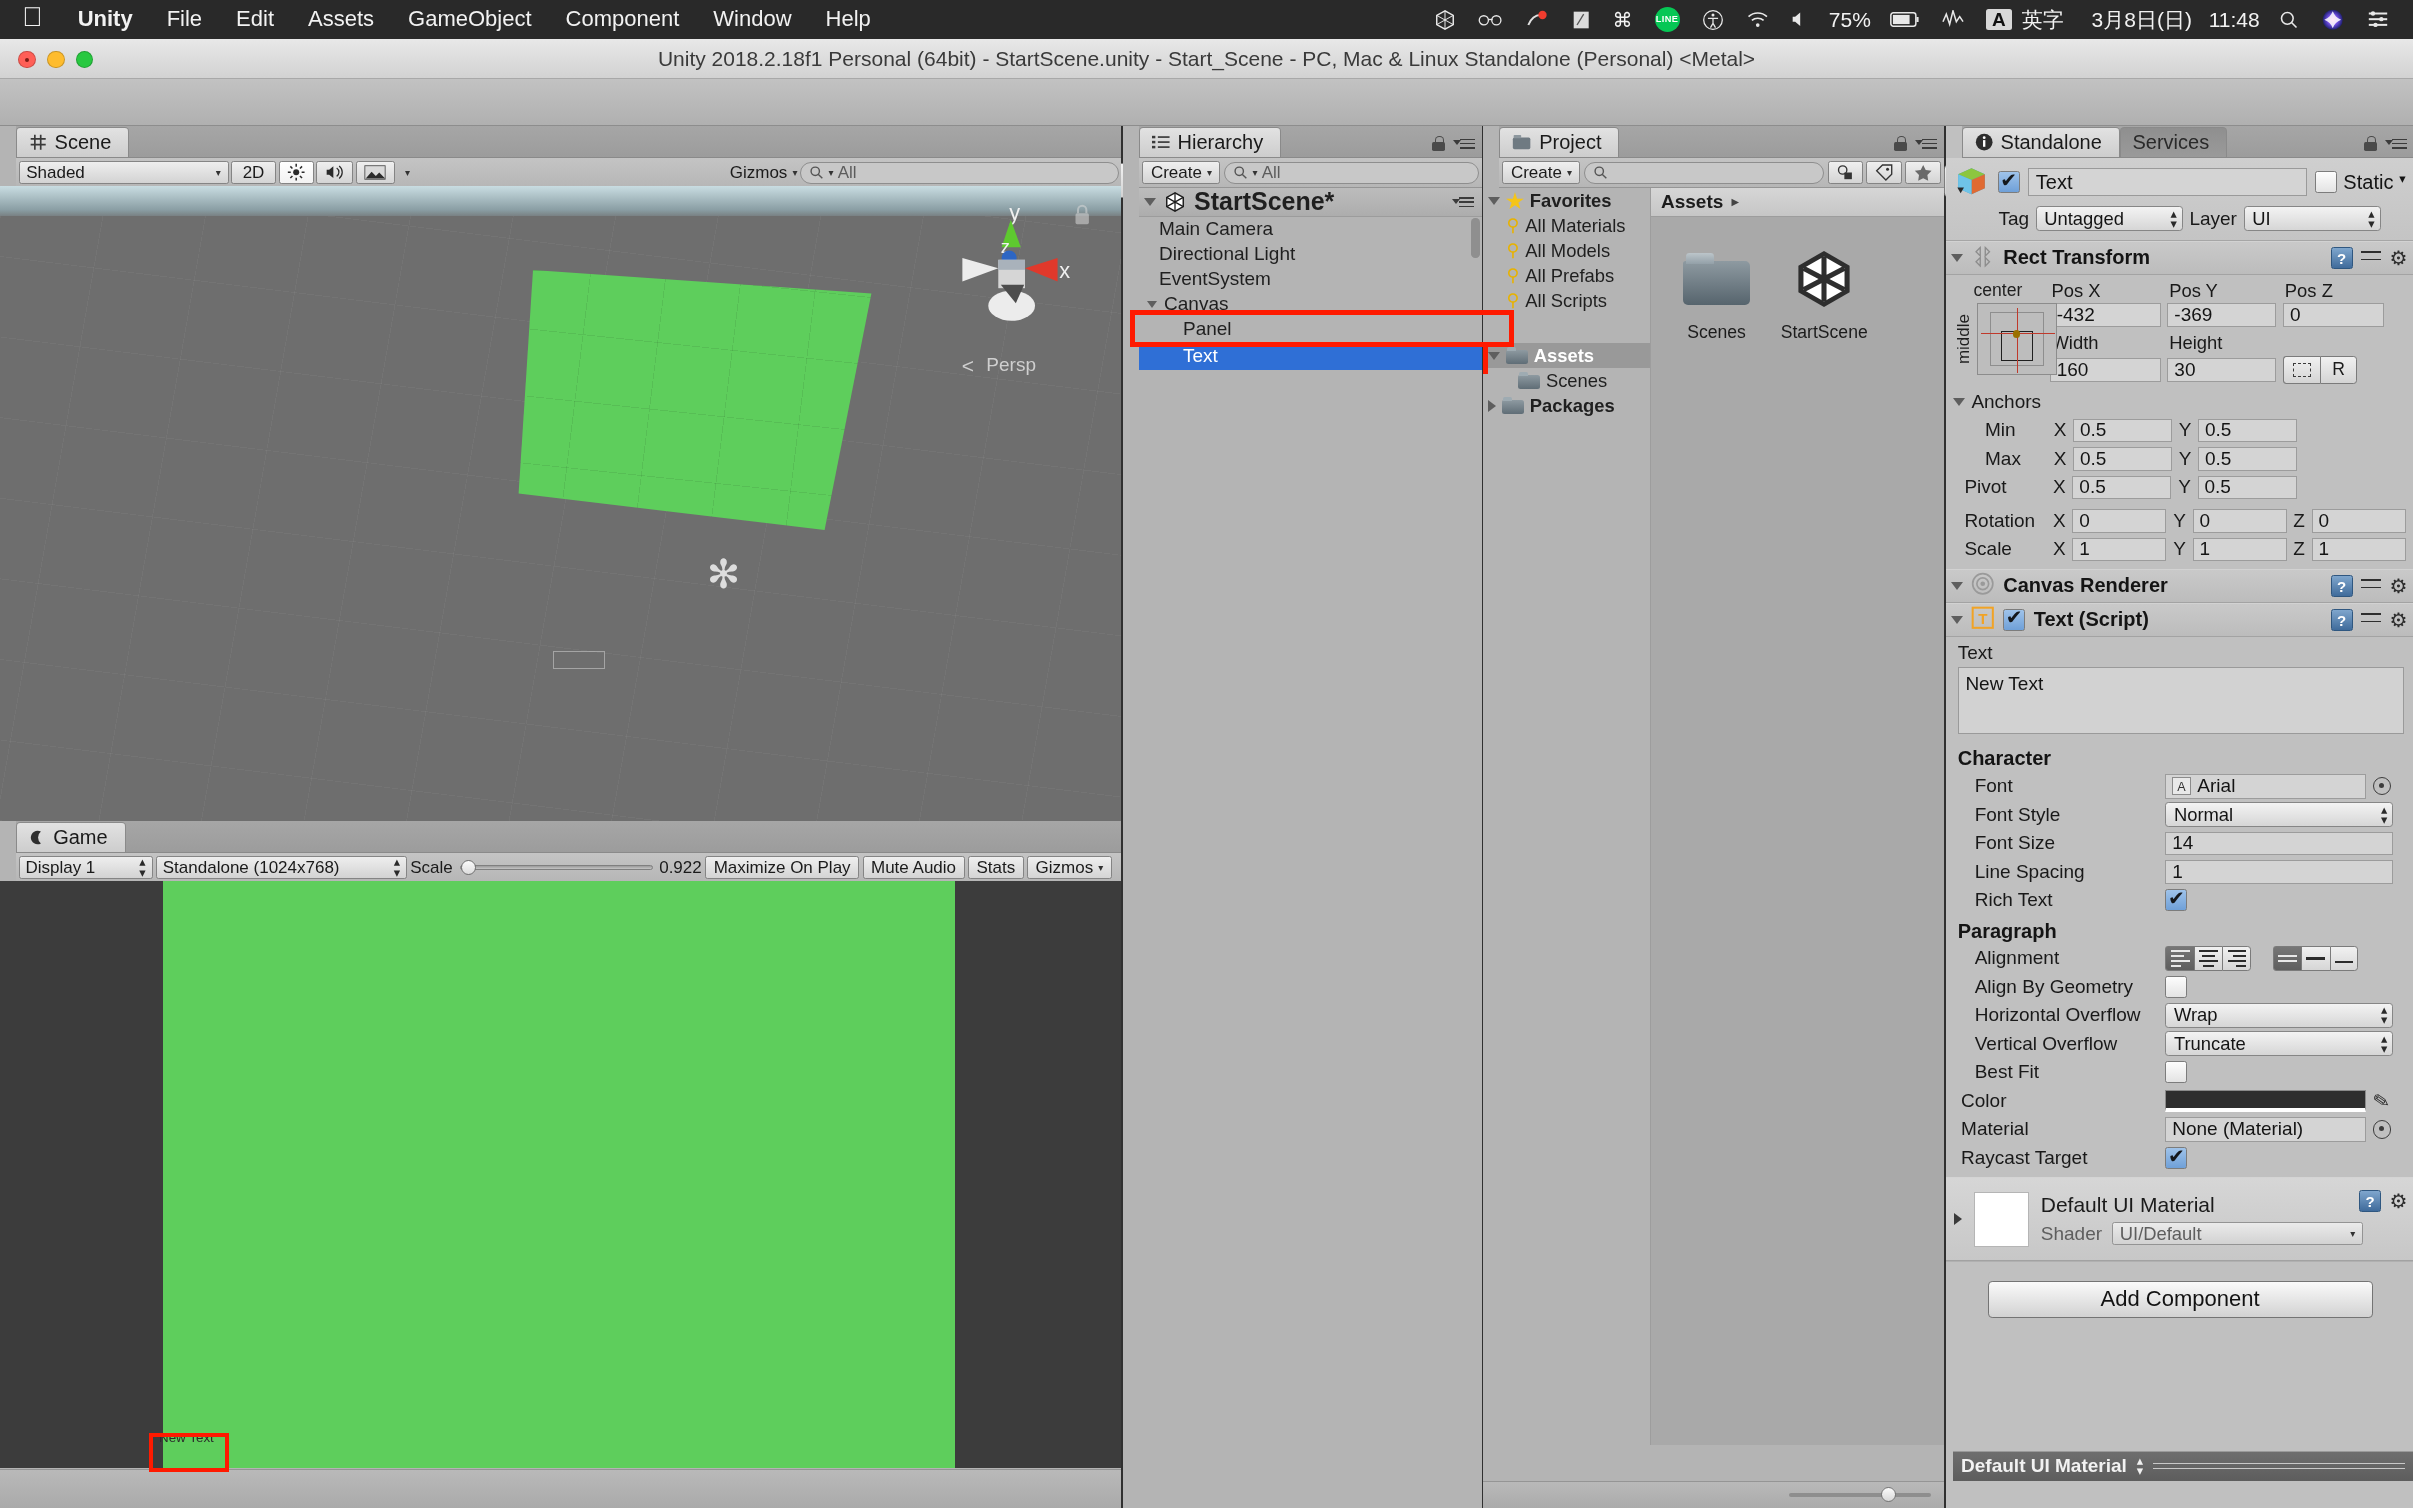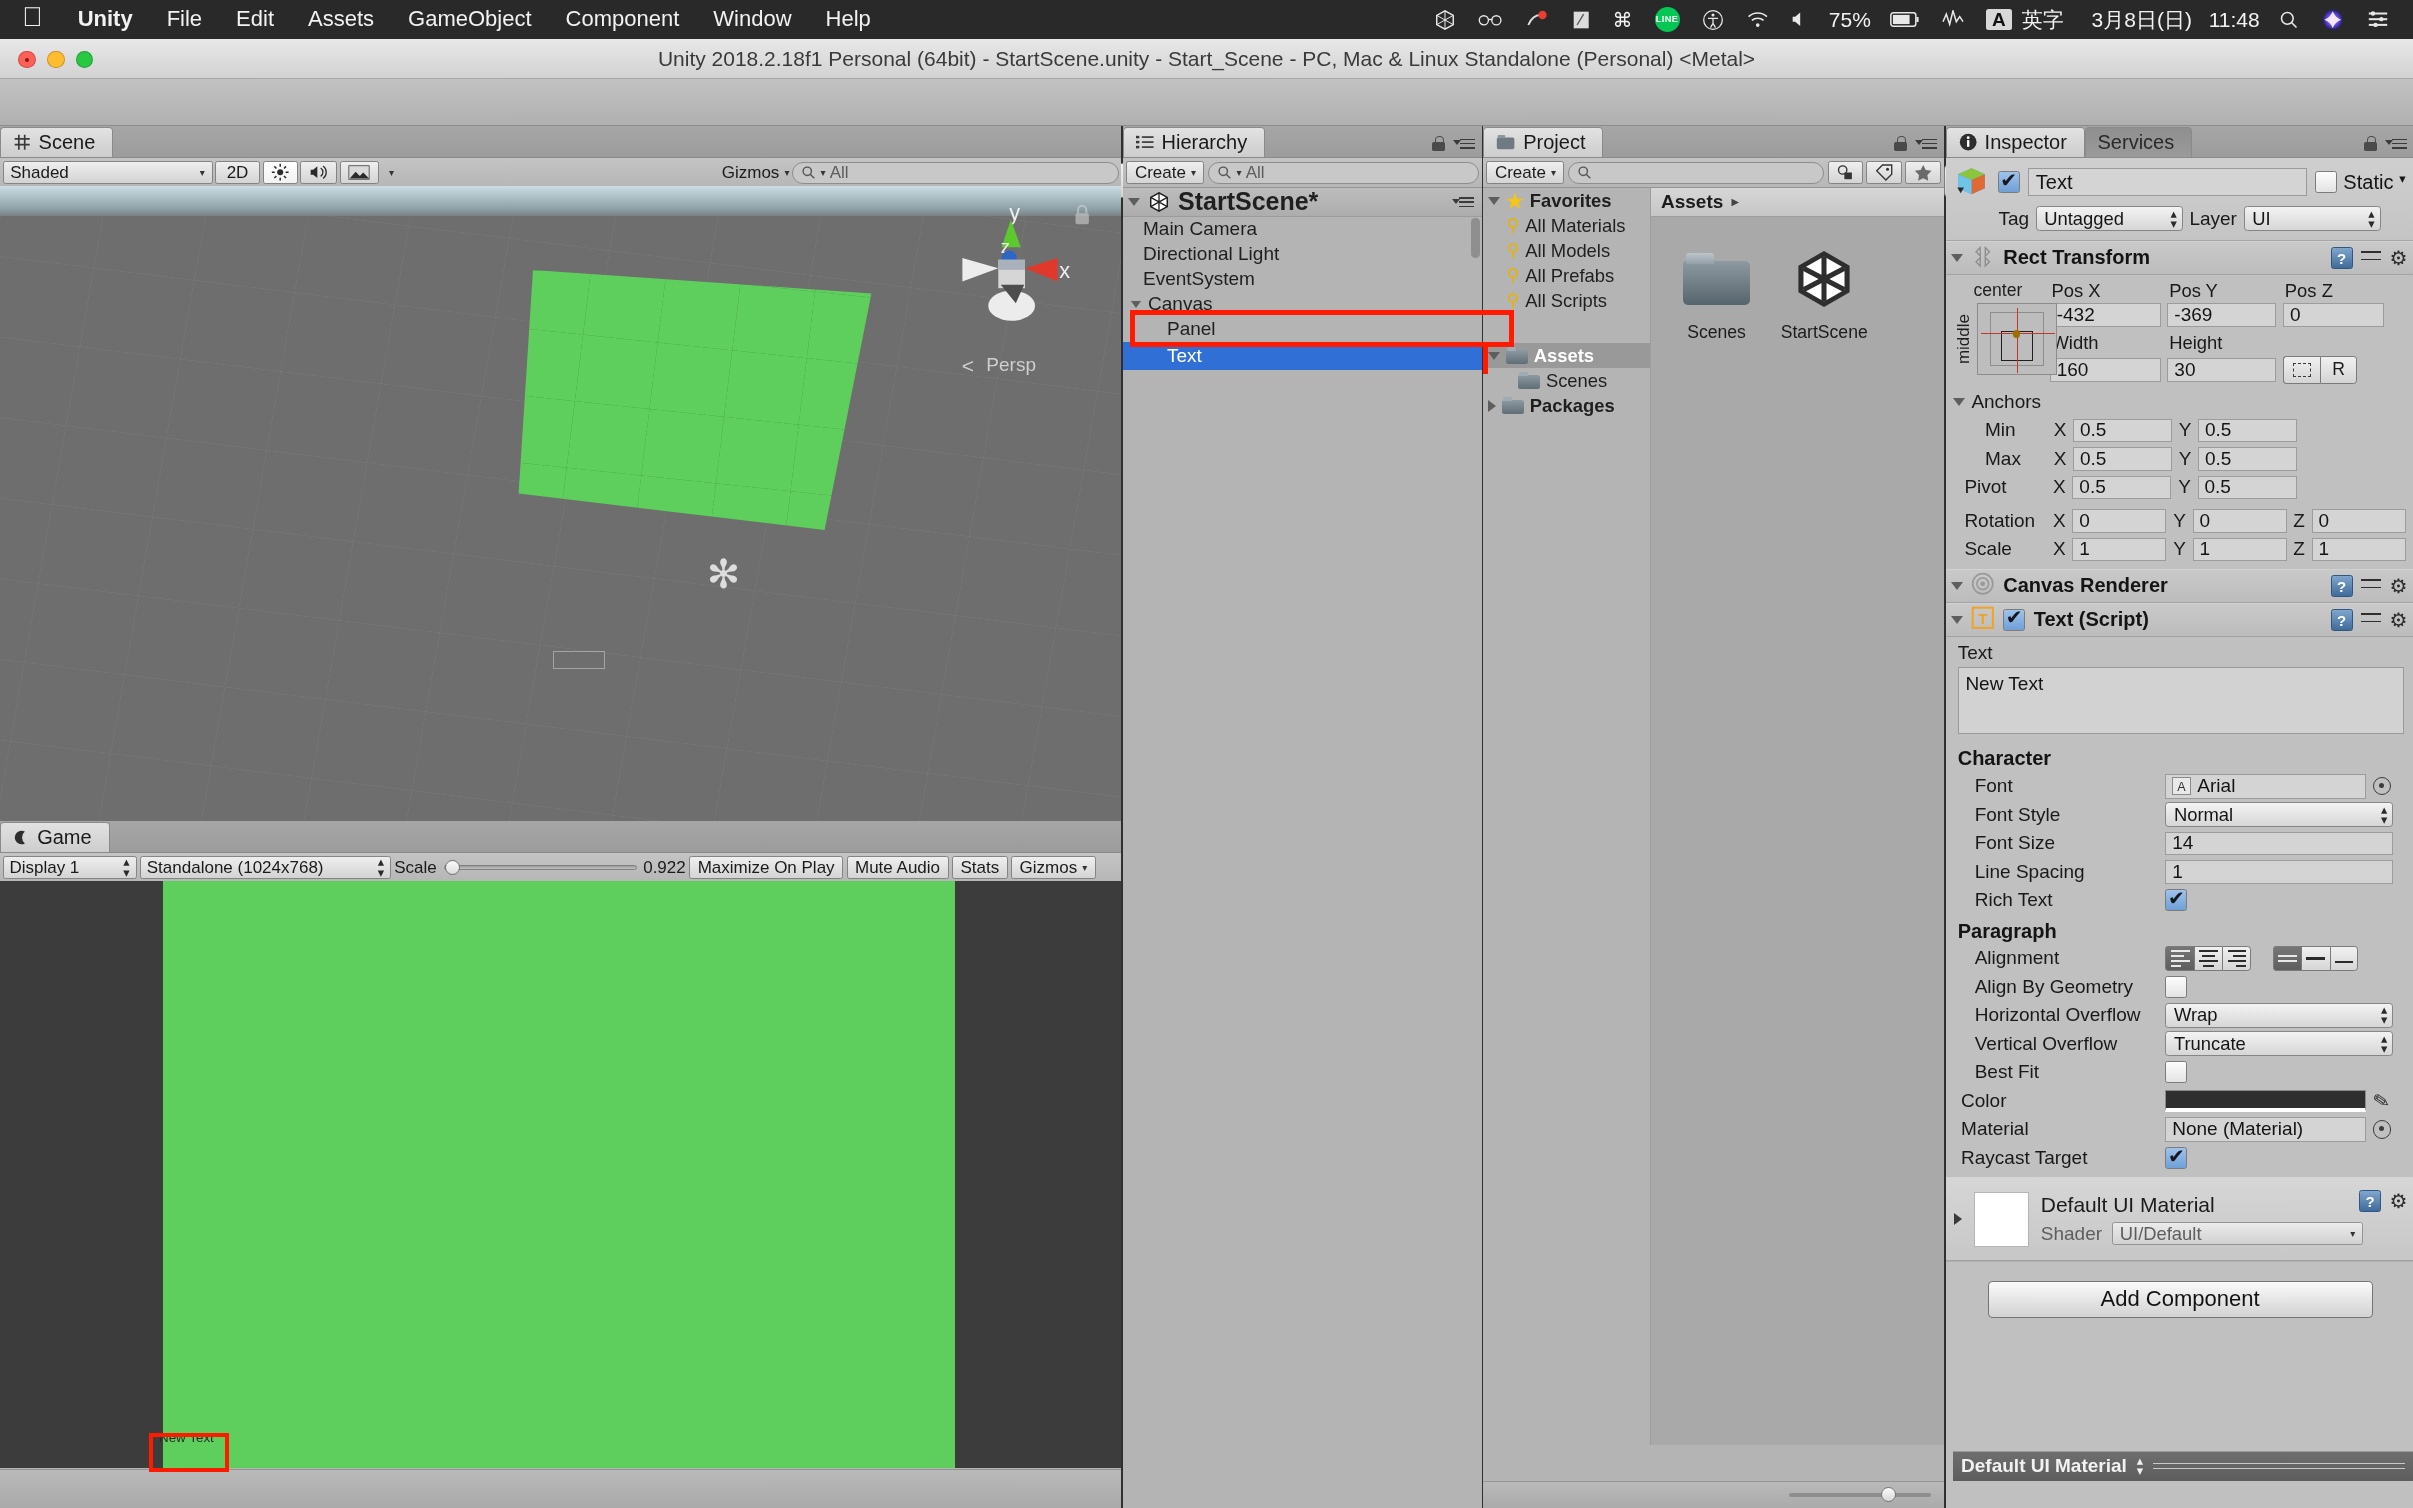--- a/index.html
+++ b/index.html
@@ -88,21 +88,21 @@
   .rb {
     background: linear-gradient(#f0f0f0, #cfcfcf);
     border: 0.8px solid #7d7d7d; border-radius: 3.4px;
     height: 32px; display: flex; align-items: center; gap: 6.7px;
     padding: 0 10px; font-size: 18.4px; color: #1b1b1b; white-space: nowrap;
   }
   .rb .caret { font-size: 11.7px; }
   .rb.wide { min-width: 126px; justify-content: space-between; }
 
   
-  .panel { position: absolute; background: #b4b4b4; }
+  .panel { position: absolute; background: #b4b4b4; padding-left: 16px; }
   .panel-tabrow {
     height: 32px; background: linear-gradient(#a6a6a6, #9c9c9c);
     border-bottom: 0.8px solid #8a8a8a; position: relative;
     display: flex; align-items: flex-end;
   }
   .ptab {
     height: 30px; padding: 0 17px 0 11.7px; display: flex; align-items: center; gap: 7.5px;
     font-size: 20px; color: #303030; border-radius: 4.2px 4.2px 0 0;
     border: 0.8px solid #8a8a8a; border-bottom: none;
     background: linear-gradient(#8f8f8f, #9a9a9a); color: #2a2a2a;
@@ -1075,21 +1075,21 @@
   <div class="redbar-proj"></div>
 
   <div class="panel" id="inspector">
     <div class="panel-tabrow">
       <div class="ptab active">
         <svg width="18.4" height="18.4" viewBox="0 0 22 22">
             <circle cx="11" cy="11" r="10" fill="#2d2d2d"></circle>
             <rect x="9.6" y="8.5" width="2.8" height="8" fill="#fff"></rect>
             <circle cx="11" cy="5.6" r="1.7" fill="#fff"></circle>
           </svg>
-        <span>Inspector</span>
+        <span>Standalone</span>
       </div>
       <div class="ptab">
         <span>Services</span>
       </div>
       <div class="ptab-icons">
         <span class="lock-ico"></span>
         <span class="hamburger">
             <span></span>
             <span></span>
             <span></span>

